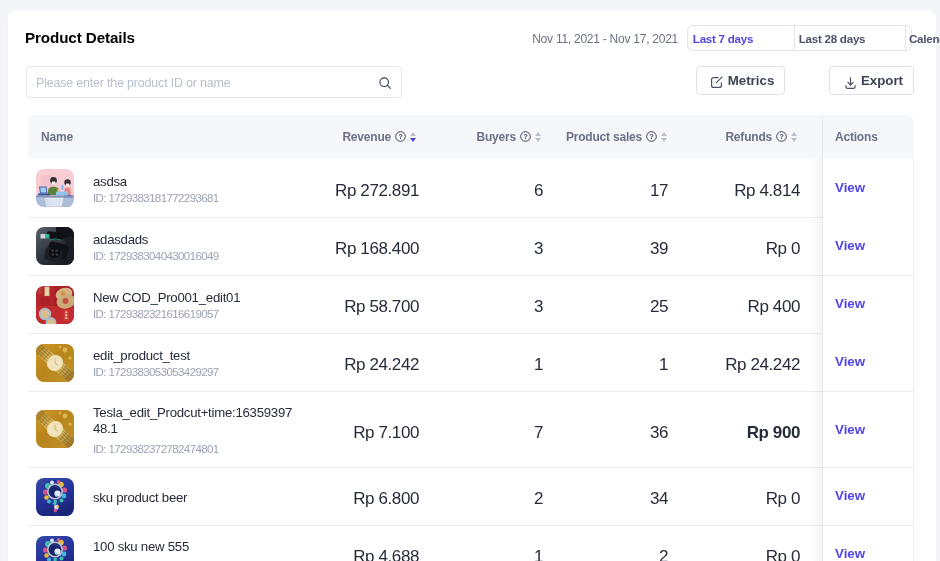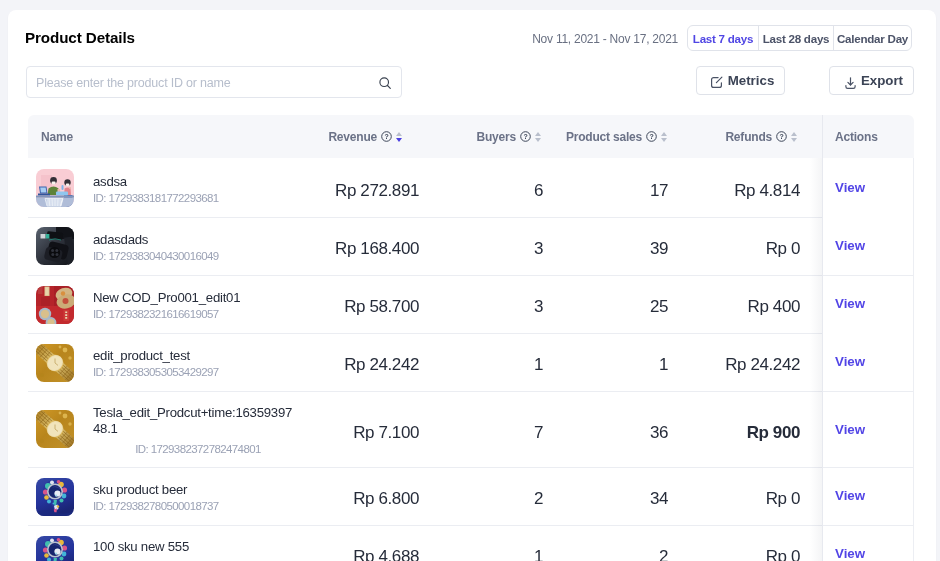--- a/index.html
+++ b/index.html
@@ -2,21 +2,21 @@
 <html><head>
 <meta charset="utf-8">
 <style>
 * { margin:0; padding:0; box-sizing:border-box; }
 html,body { width:940px; height:561px; overflow:hidden; }
 body { background:#f3f4f8; font-family:"Liberation Sans",sans-serif; position:relative; }
 .abs { position:absolute; }
 .card { position:absolute; left:8px; top:10px; width:928px; height:620px; background:#fff; border-radius:8px; box-shadow:0 1px 2px rgba(20,28,45,.04); }
 .title { position:absolute; left:25px; top:29px; font-size:15.2px; font-weight:700; color:#000000; letter-spacing:-0.1px; }
 .daterange { position:absolute; top:32px; right:262px; font-size:12px; letter-spacing:-0.25px; color:#697082; }
-.seg { position:absolute; top:25px; left:687px; width:225px; height:26px; background:#fff; border:1px solid #e0e3ea; border-radius:6px; display:flex; }
+.seg { position:absolute; top:25px; left:687px; width:225px; height:26px; background:#fff; border:1px solid #e0e3ea; border-radius:6px; display:flex;gap:36px; }
 .seg > div { flex:none; display:flex; align-items:center; justify-content:center; font-size:11.6px; letter-spacing:-0.25px; font-weight:600; color:#4c5368; white-space:nowrap; }
 .seg > div.on { color:#5046e4; }
 .seg > div + div { border-left:1px solid #e0e3ea; }
 .search { position:absolute; left:26px; top:66px; width:376px; height:32px; border:1px solid #e3e6ed; border-radius:4px; background:#fff; }
 .search .ph { position:absolute; left:9px; top:9px; font-size:12.5px; letter-spacing:-0.2px; color:#b7becc; }
 .btn { position:absolute; top:66px; height:29px; background:#fff; border:1px solid #dfe2e9; border-radius:4px; display:flex; align-items:center; justify-content:center; gap:7px; font-size:13.3px; font-weight:700; color:#3c4456; }
 .btn svg { display:block; }
 #btn-metrics { left:696px; width:89px; }
 #btn-export { left:829px; width:85px; }
 .thead { position:absolute; left:28px; top:115px; width:886px; height:43px; background:#f6f7fa; border-radius:6px 6px 0 0; }
@@ -67,21 +67,21 @@
   <svg style="transform:translate(3.5px,2px)" width="14" height="14" viewBox="0 0 14 14" fill="none" stroke="#4a5265" stroke-width="1.2">
       <path d="M7 1.8 V8.8" stroke-linecap="round"></path>
       <path d="M4.4 6.4 L7 9 L9.6 6.4" stroke-linecap="round" stroke-linejoin="round"></path>
       <path d="M2.4 9.6 v1.1 c0 .95 .77 1.7 1.72 1.7 h5.76 c.95 0 1.72 -.75 1.72 -1.7 V9.6" stroke-linecap="round"></path>
     </svg>
   <span>Export</span>
 </div>
 
 <div class="thead"></div>
 <div class="th" style="left:41px;">Name</div>
-<div class="th" style="right:538px;">Revenue <svg class="qi" width="11" height="11" viewBox="0 0 11 11">
+<div class="th" style="right:524px;">Revenue <svg class="qi" width="11" height="11" viewBox="0 0 11 11">
       <circle cx="5.5" cy="5.5" r="4.8" fill="none" stroke="#3e4759" stroke-width="1"></circle>
       <text x="5.5" y="8" text-anchor="middle" font-size="7" font-weight="700" fill="#3e4759" font-family="Liberation Sans">?</text>
     </svg><span class="sorter">
       <span class="car-u"></span>
       <span class="car-d on"></span>
     </span></div>
 <div class="th" style="right:399px;">Buyers <svg class="qi" width="11" height="11" viewBox="0 0 11 11">
       <circle cx="5.5" cy="5.5" r="4.8" fill="none" stroke="#3e4759" stroke-width="1"></circle>
       <text x="5.5" y="8" text-anchor="middle" font-size="7" font-weight="700" fill="#3e4759" font-family="Liberation Sans">?</text>
     </svg><span class="sorter">
@@ -274,21 +274,21 @@
 <rect x="10.5" y="11" width="17" height="16" rx="7.5" fill="#d9b457"></rect>
 </g>
 <ellipse cx="19" cy="19" rx="7.6" ry="8.4" fill="#ecdcae" transform="rotate(42 19 19)"></ellipse>
 <ellipse cx="19" cy="19" rx="6.7" ry="7.4" fill="#f1e4bc" transform="rotate(42 19 19)"></ellipse>
 <path d="M19 14.5 V19 l3 2.4" stroke="#c6ab6b" stroke-width="0.9" fill="none"></path>
 </svg>
   </div>
 <div class="namecell" style="top:391px;height:76px;">
   <div class="pname">Tesla_edit_Prodcut+time:16359397</div>
   <div class="pname">48.1</div>
-  <div class="pid" style="margin-top:5px;text-align:center;">ID: 1729382372782474801</div>
+  <div class="pid" style="margin-top:5px;">ID: 1729382372782474801</div>
 </div>
 <div class="num" style="top:423px;right:521px;">Rp 7.100</div>
 <div class="num" style="top:423px;right:397px;">7</div>
 <div class="num" style="top:423px;right:272px;">36</div>
 <div class="num" style="top:423px;right:140px;font-weight:bold;">Rp 900</div>
 <div class="view" style="top:422px;">View</div>
 
 <div class="thumb" style="top:478px;" id="t6">
     <svg width="38" height="38" viewBox="0 0 38 38">
 <defs>
@@ -318,21 +318,20 @@
 <path d="M17.5 22 L21 22 L20 28 L18.5 28 Z" fill="#3fbfae"></path>
 <path d="M18 28 L21.5 26.5 L22.5 31 L19 32.5 Z" fill="#e0e4ee"></path>
 <path d="M17.8 31.5 L21 30.5 L20.5 34.5 L18.3 35 Z" fill="#d8558a"></path>
 <circle cx="22" cy="28.5" r="1.2" fill="#e8b93c"></circle>
 <circle cx="17.5" cy="25.5" r="1" fill="#42b5d8"></circle>
 <path d="M0 34 Q10 30 19 34 T38 33 V38 H0 Z" fill="#1b2a80" opacity="0.8"></path>
 </svg>
   </div>
 <div class="namecell" style="top:467px;height:58px;">
   <div class="pname">sku product beer</div>
-  <div class="pid">ID: 1729382780500018737</div>
 </div>
 <div class="num" style="top:489px;right:521px;">Rp 6.800</div>
 <div class="num" style="top:489px;right:397px;">2</div>
 <div class="num" style="top:489px;right:272px;">34</div>
 <div class="num" style="top:489px;right:140px;">Rp 0</div>
 <div class="view" style="top:488px;">View</div>
 
 <div class="thumb" style="top:536px;" id="t7">
     <svg width="38" height="38" viewBox="0 0 38 38">
 

